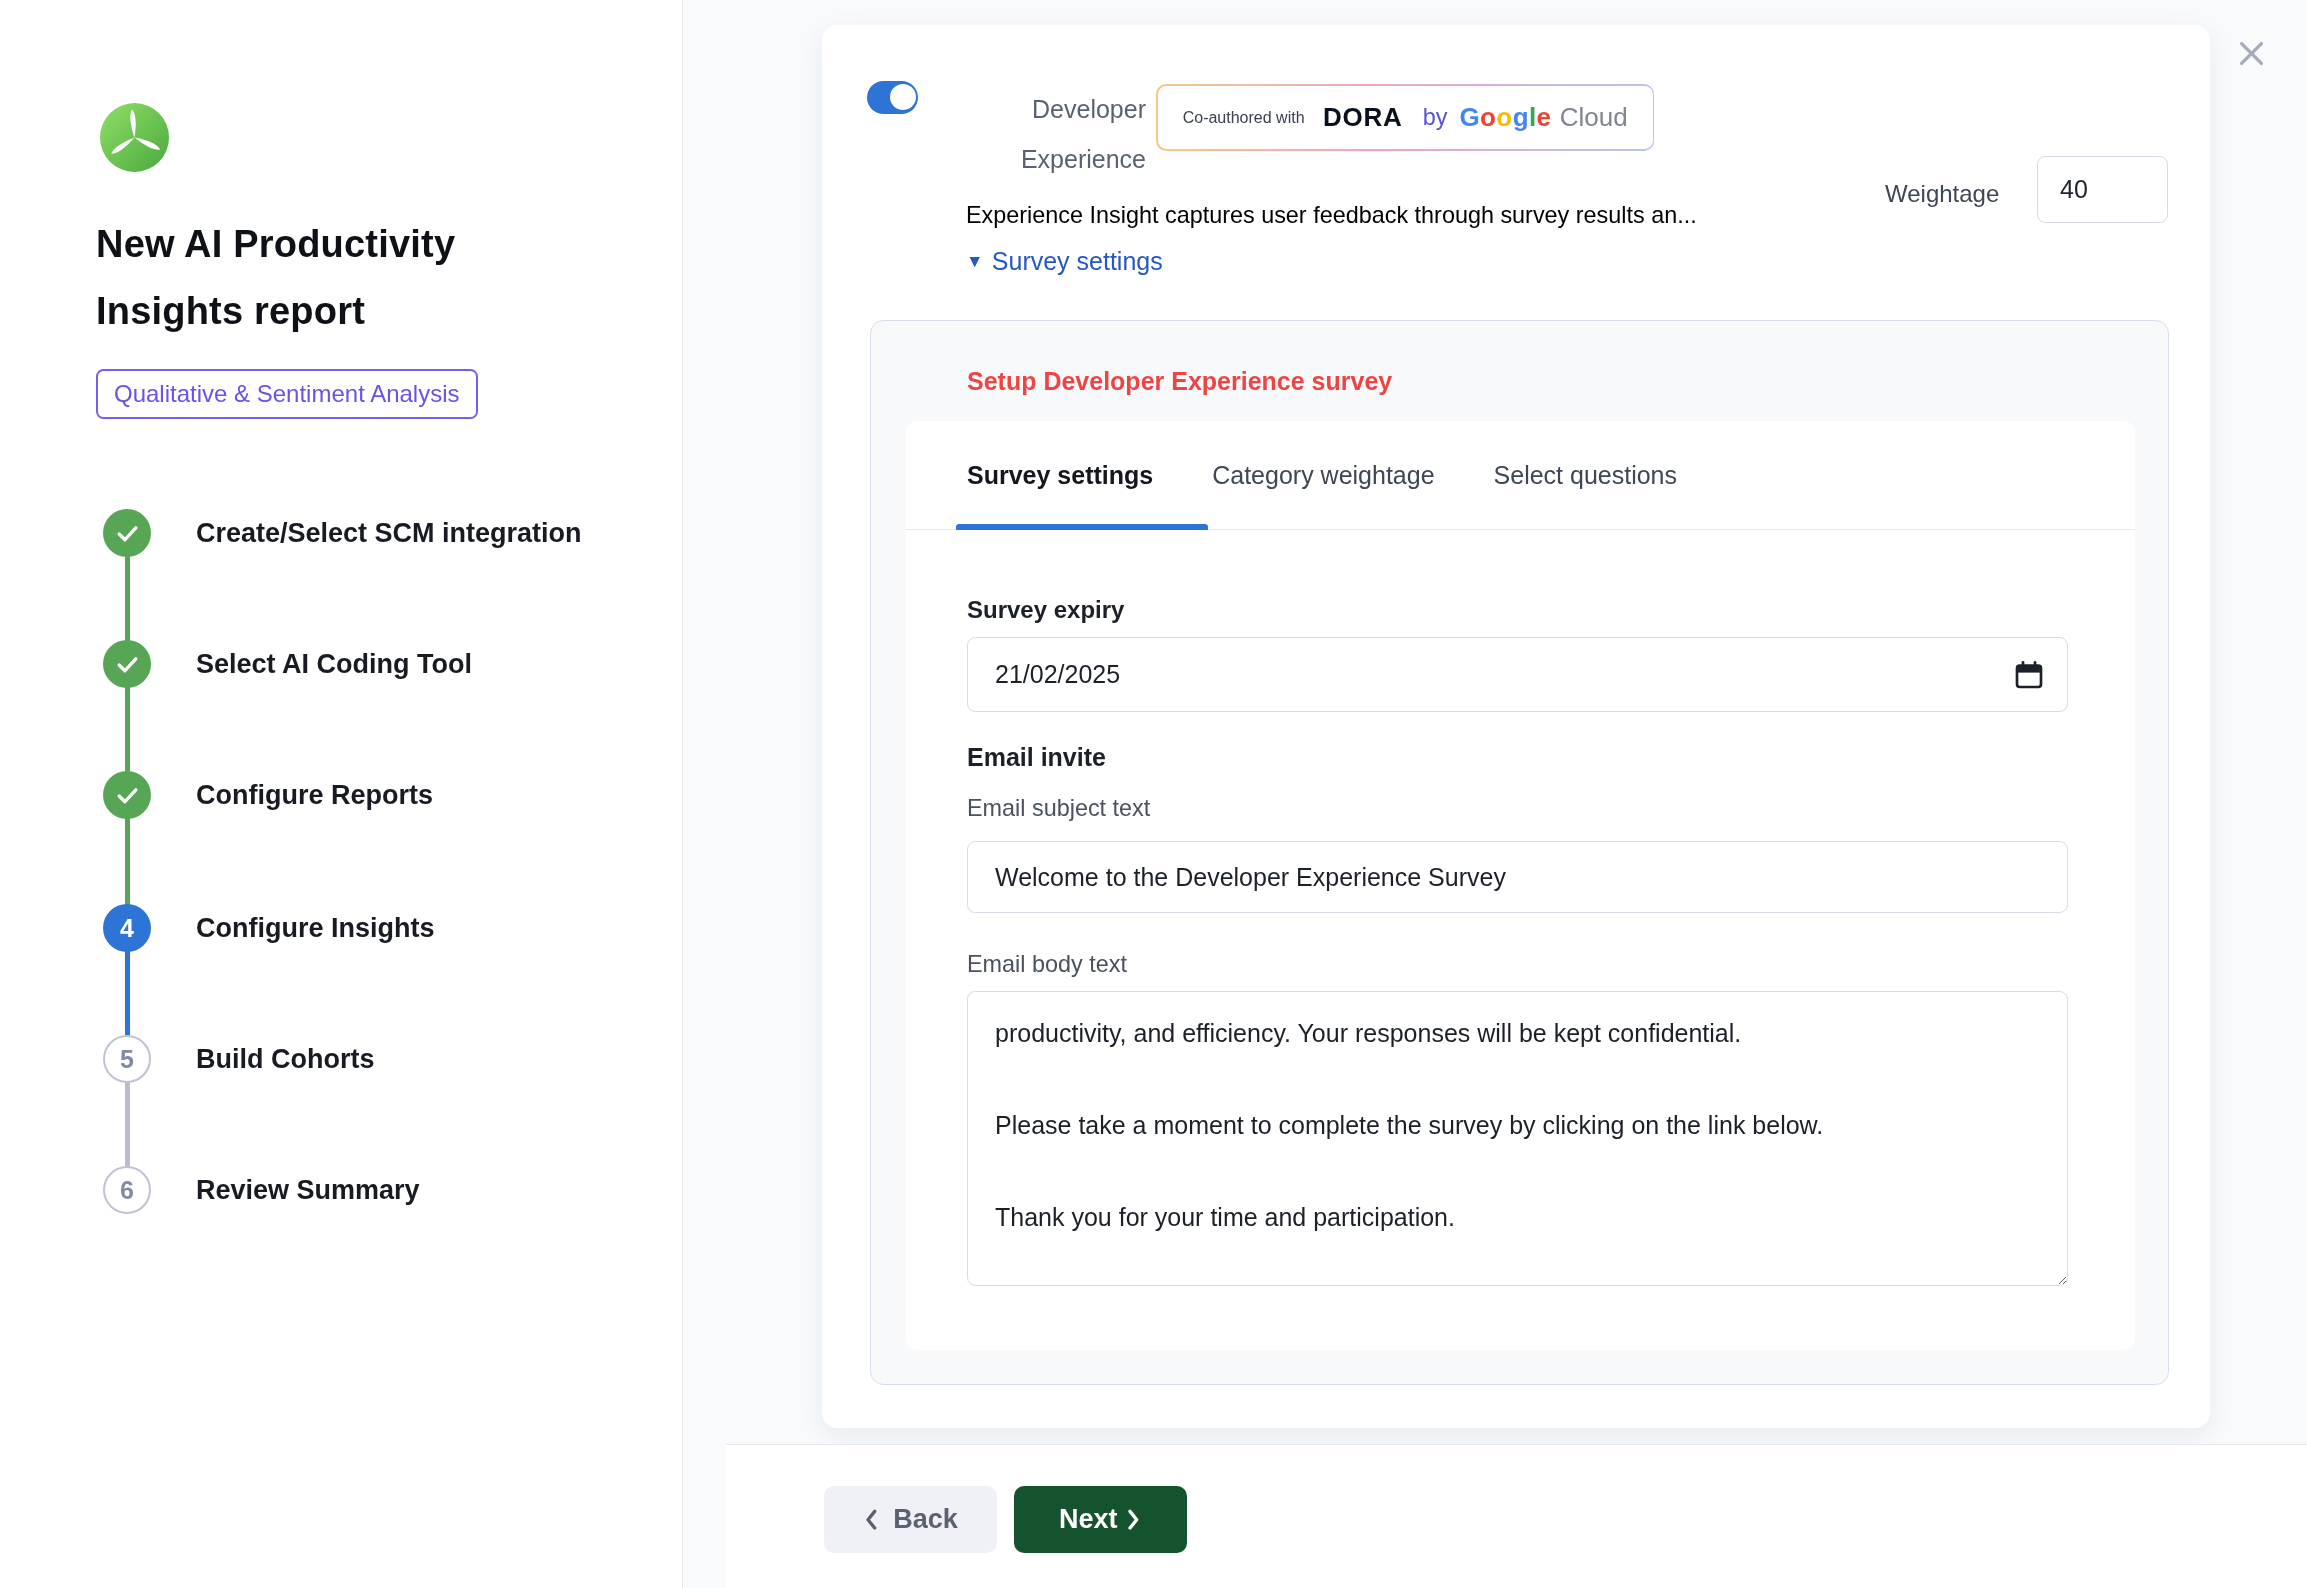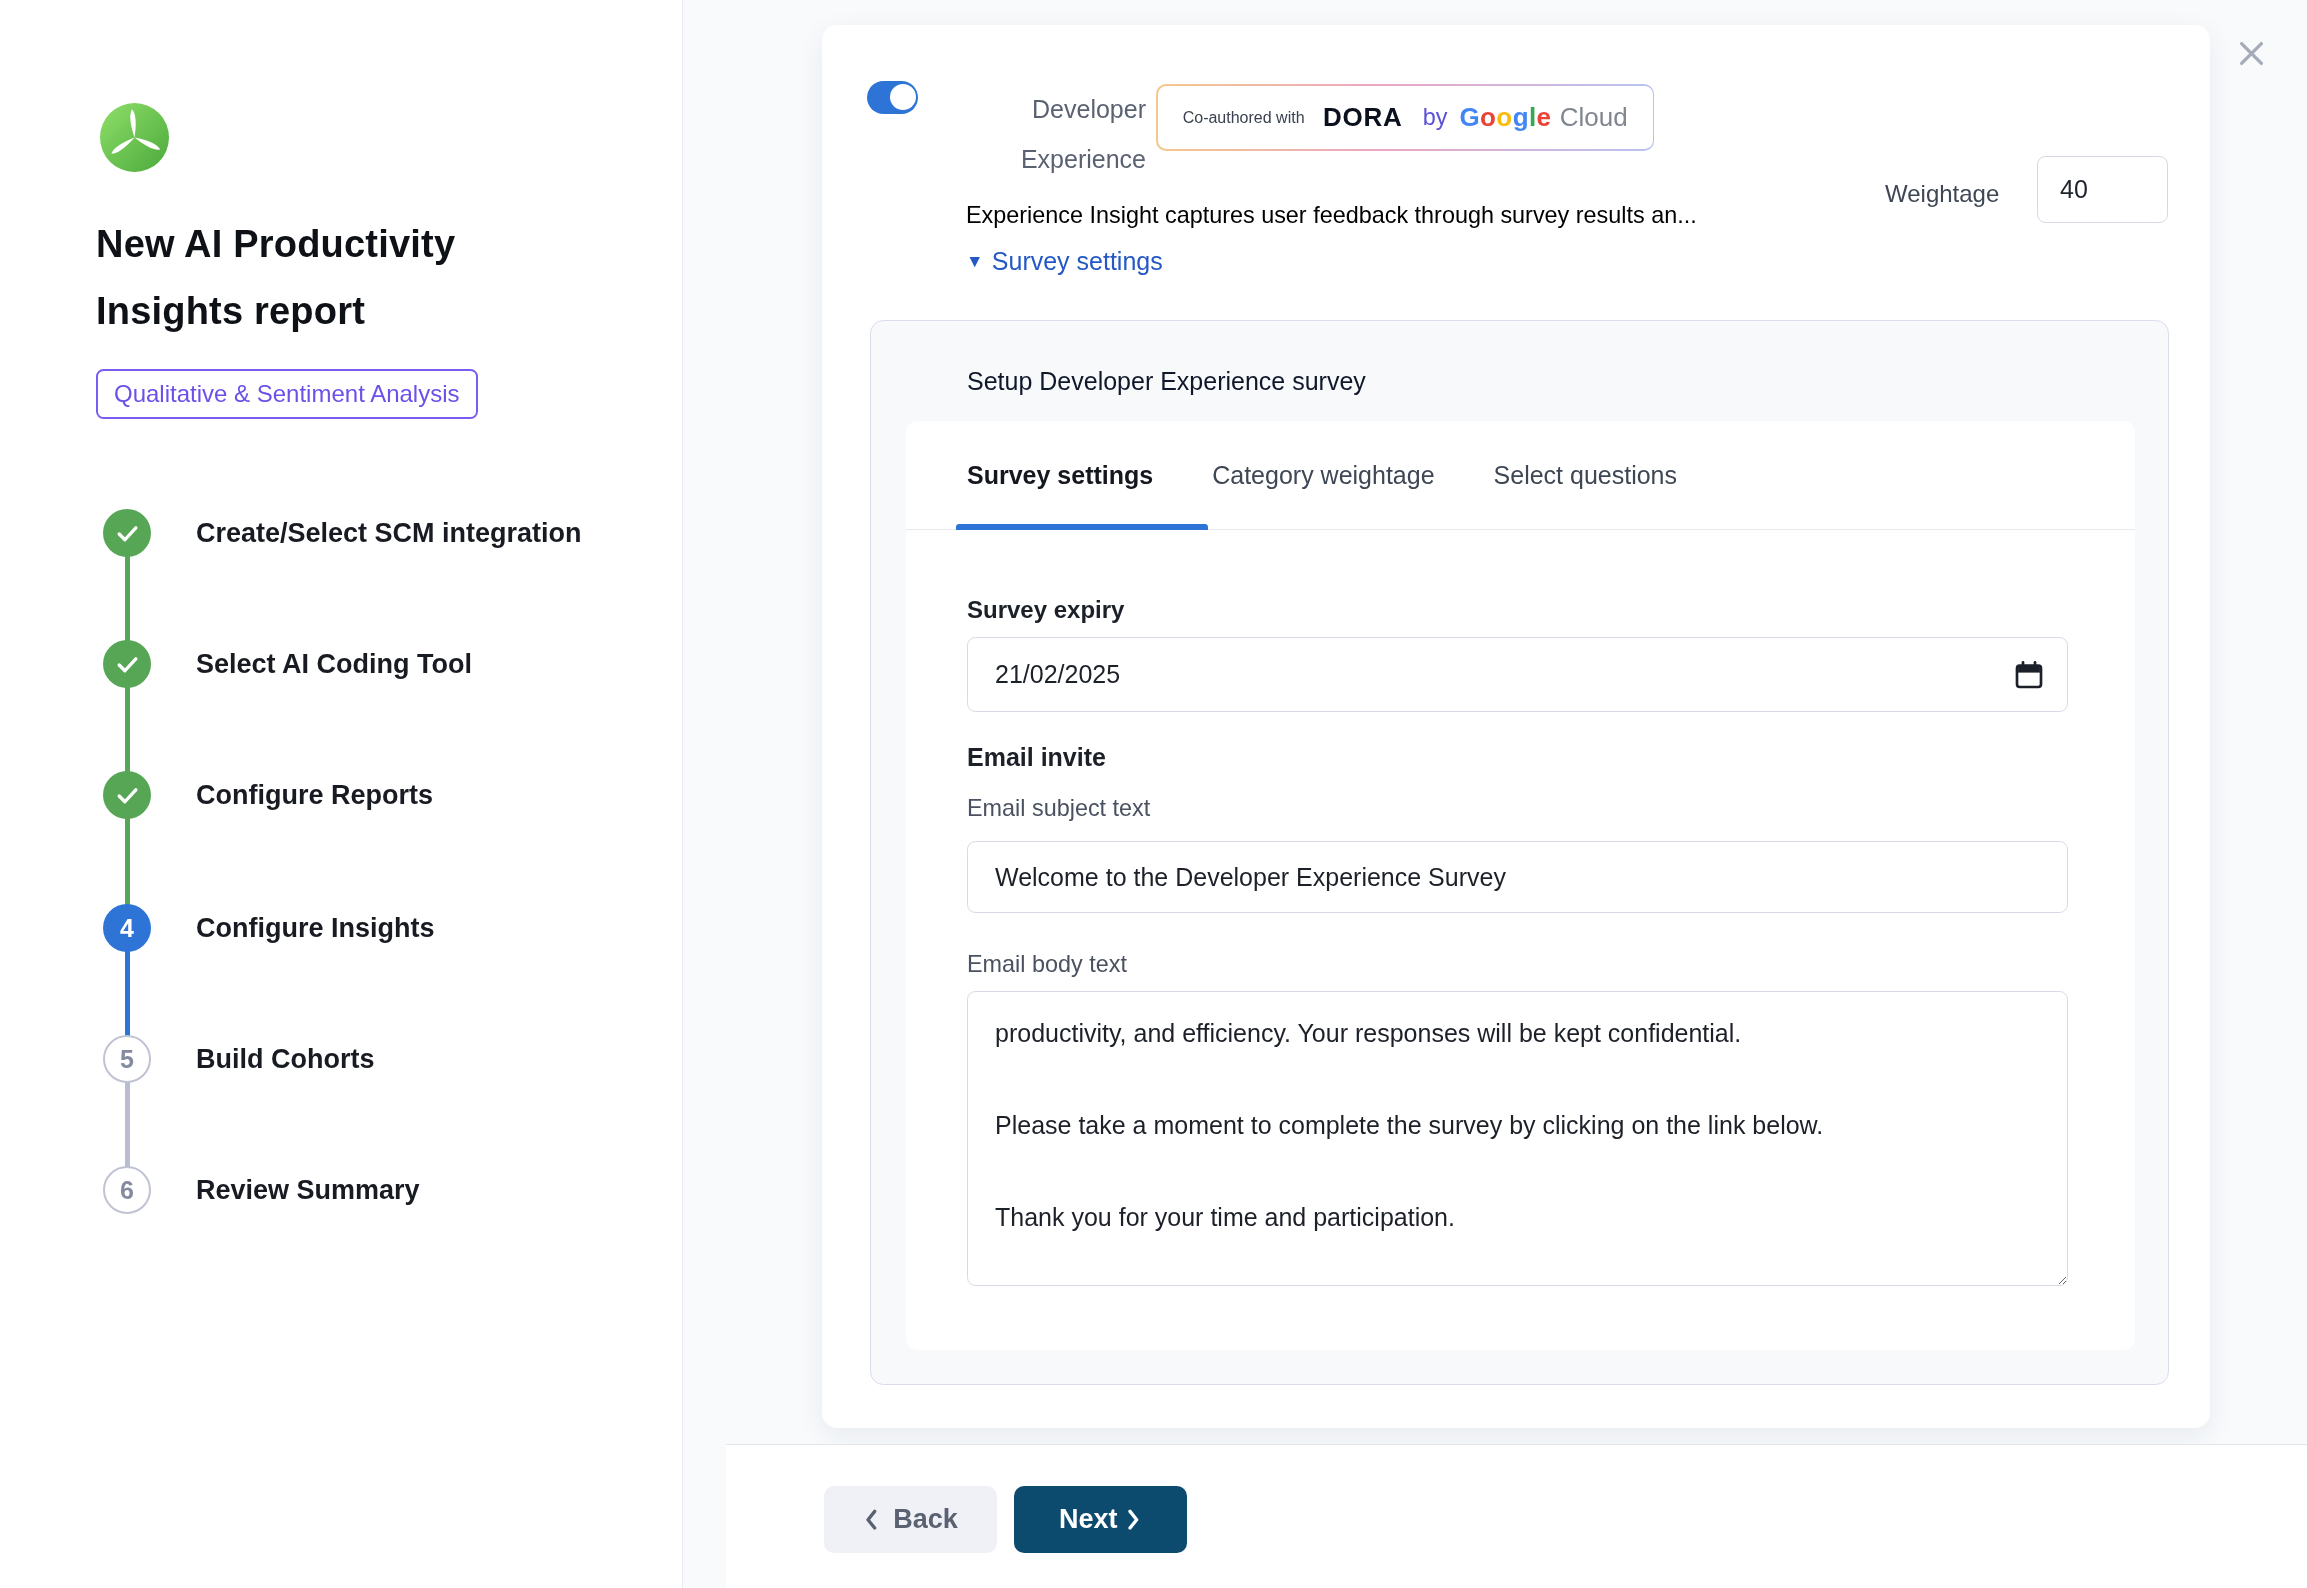--- a/index.html
+++ b/index.html
@@ -99,21 +99,21 @@
     font-size: 25px; font-weight: 500; color: #2458c5;
   }
   .tri { font-size: 17.6px; color: #2458c5; }
   
   .setup-card {
     position: absolute; left: 48px; top: 295px; width: 1299px; height: 1065px;
     background: #f8f9fb; border: 1.7px solid #dadde9; border-radius: 13.4px;
   }
   .setup-heading {
     position: absolute; left: 96px; top: 46px;
-    font-size: 25px; font-weight: 400; color: #0f172a;
+    font-size: 25px; font-weight: 700; color: #ef4444;
   }
   .tabs-card {
     position: absolute; left: 35px; top: 100px; width: 1229px; height: 929px;
     background: #ffffff; border-radius: 11.7px;
   }
   .tab-row {
     position: absolute; left: 0; top: 0; width: 100%; height: 109px;
     border-bottom: 1.7px solid #e8e9ef;
     display: flex; align-items: center; padding-left: 61px;
   }
@@ -147,21 +147,21 @@
     position: absolute; left: 726px; top: 1444px; width: 1581px; height: 145px;
     background: #ffffff; border-top: 1.7px solid #e4e6ec;
   }
   .btn {
     position: absolute; top: 1486px; height: 67px; border: none; border-radius: 10px;
     display: flex; align-items: center; justify-content: center; gap: 13.4px;
     font-family: "Liberation Sans", sans-serif;
     font-size: 27px; font-weight: 700; cursor: pointer;
   }
   .btn-back { left: 824px; width: 173px; background: #f0f1f6; color: #5a6170; }
-  .btn-next { left: 1014px; width: 173px; background: #0c4a6e; color: #ffffff; gap: 8px; }
+  .btn-next { left: 1014px; width: 173px; background: #14532d; color: #ffffff; gap: 8px; }
 </style>
 </head>
 <body>
 
 <div class="sidebar">
   <svg class="logo" viewBox="0 0 100 100">
     <defs>
       <linearGradient id="lg" x1="0" y1="0" x2="1" y2="1">
         <stop offset="0" stop-color="#8fdf68"></stop>
           <stop offset="1" stop-color="#4aa93c"></stop>

